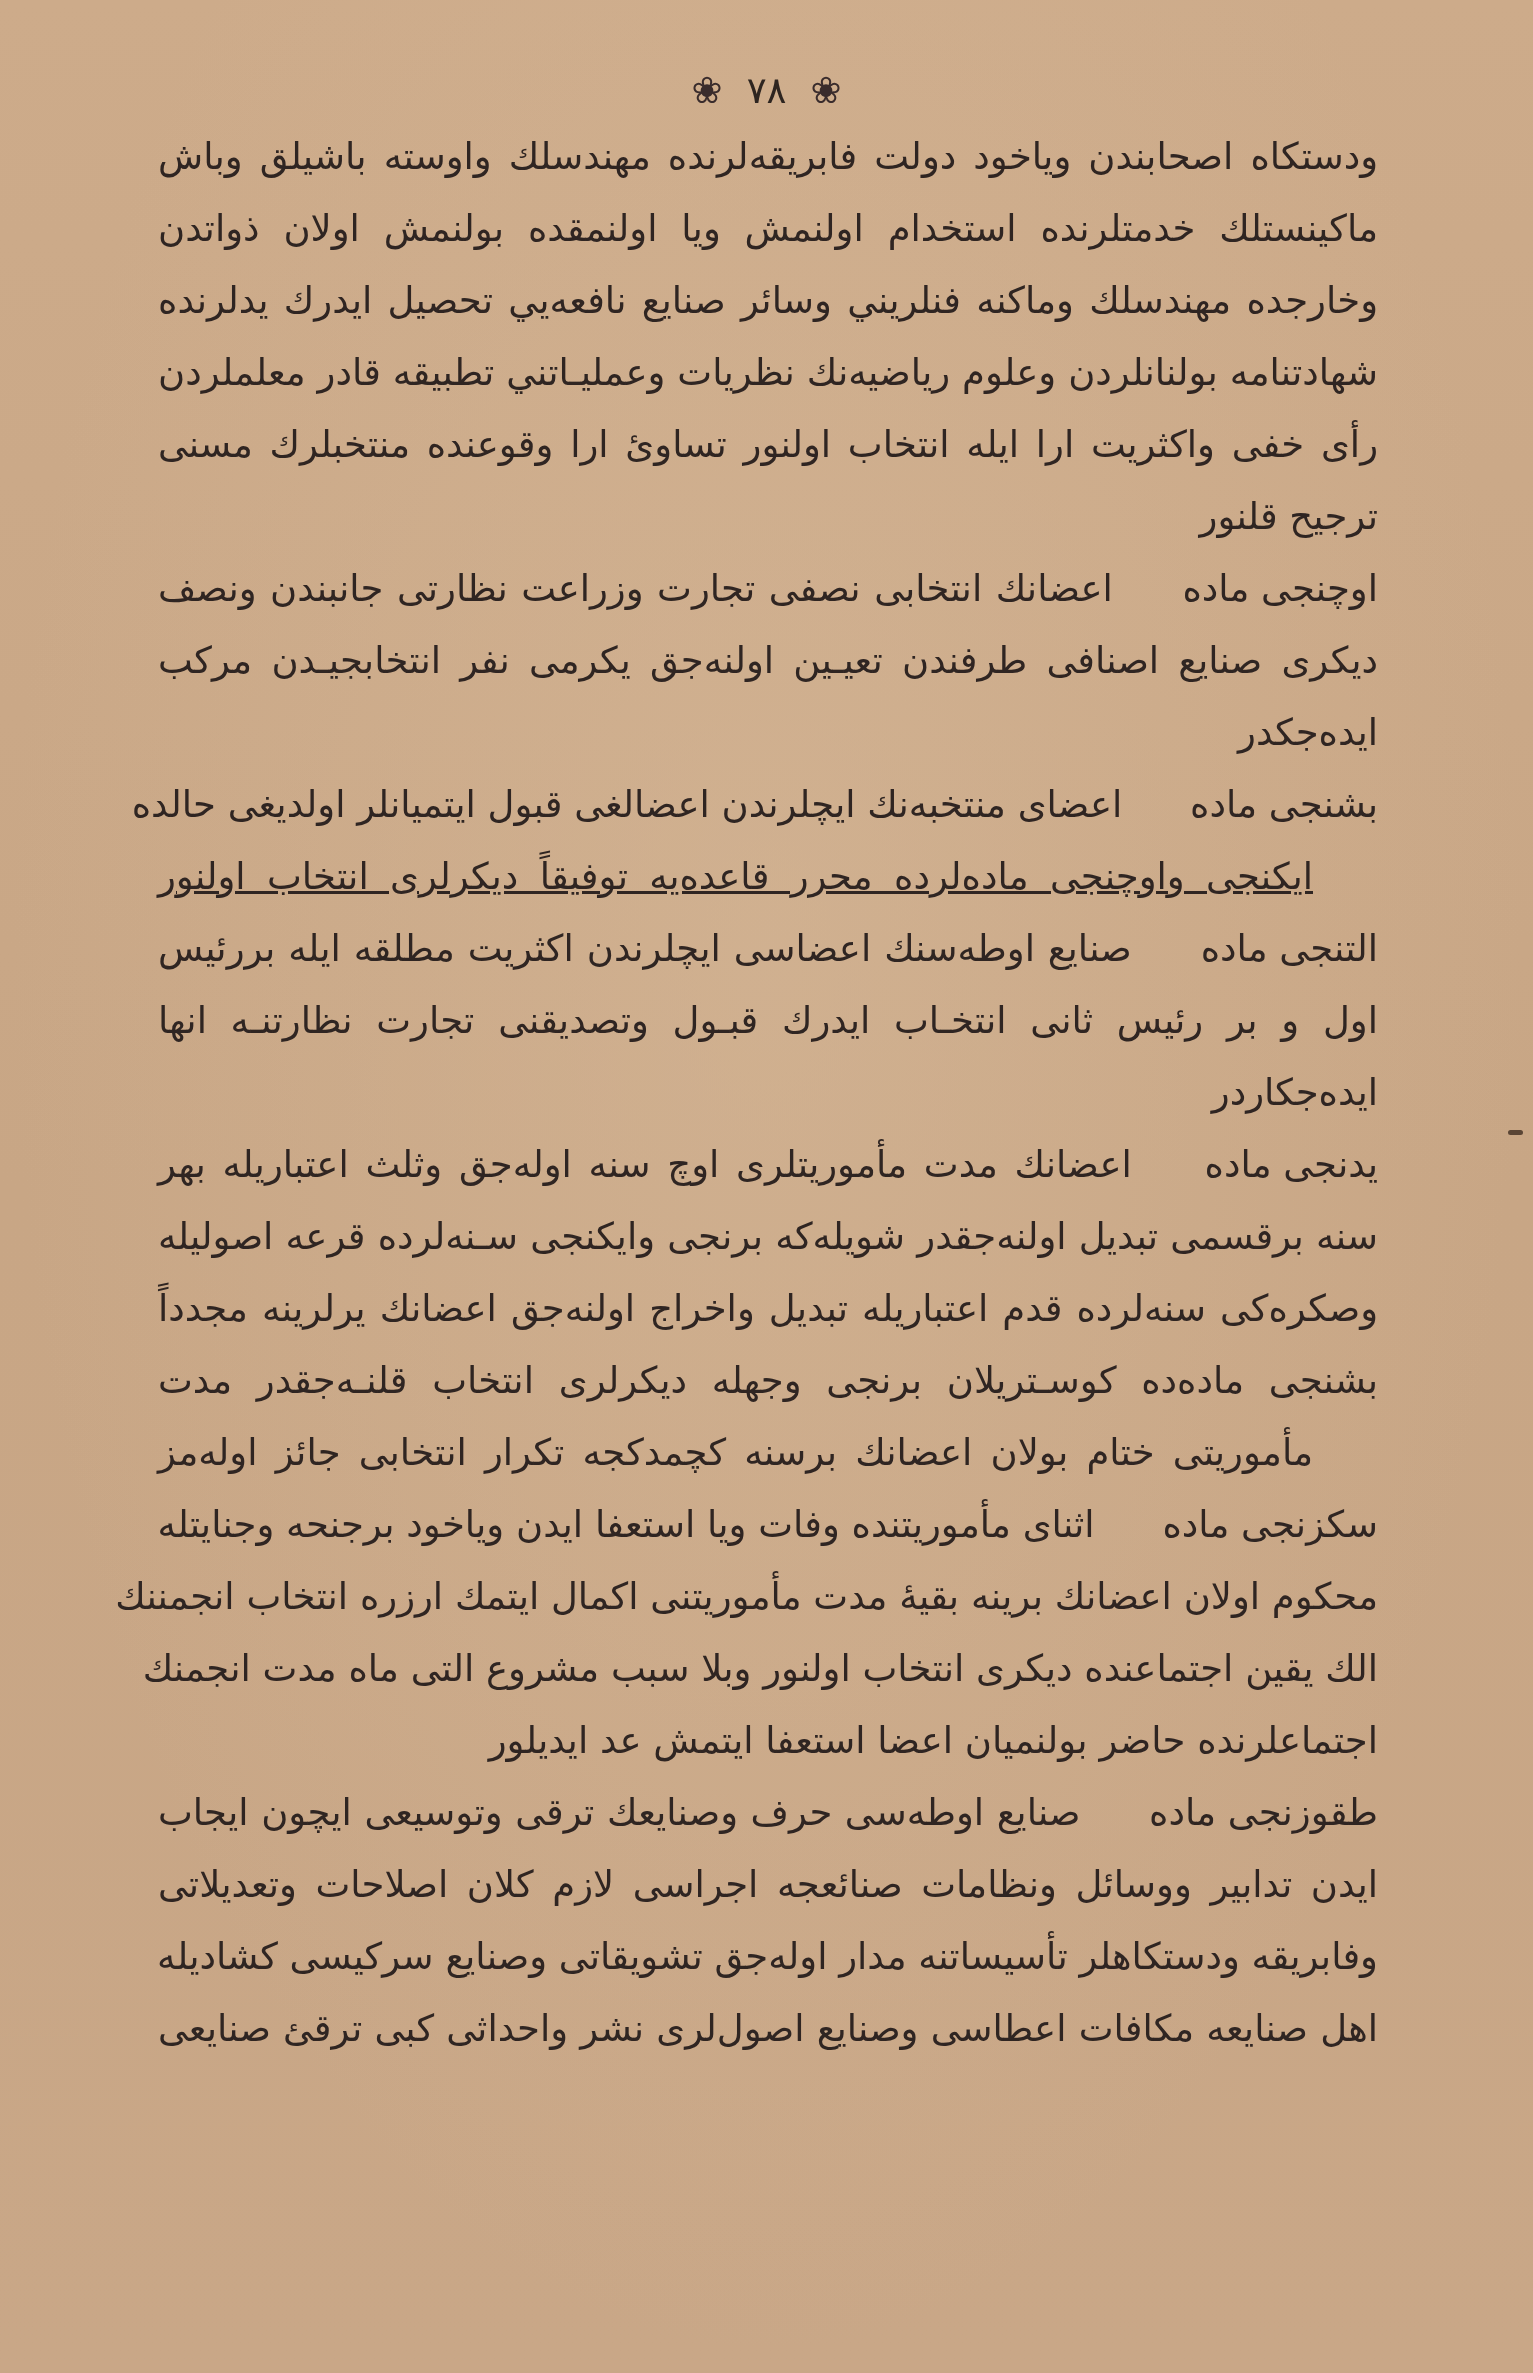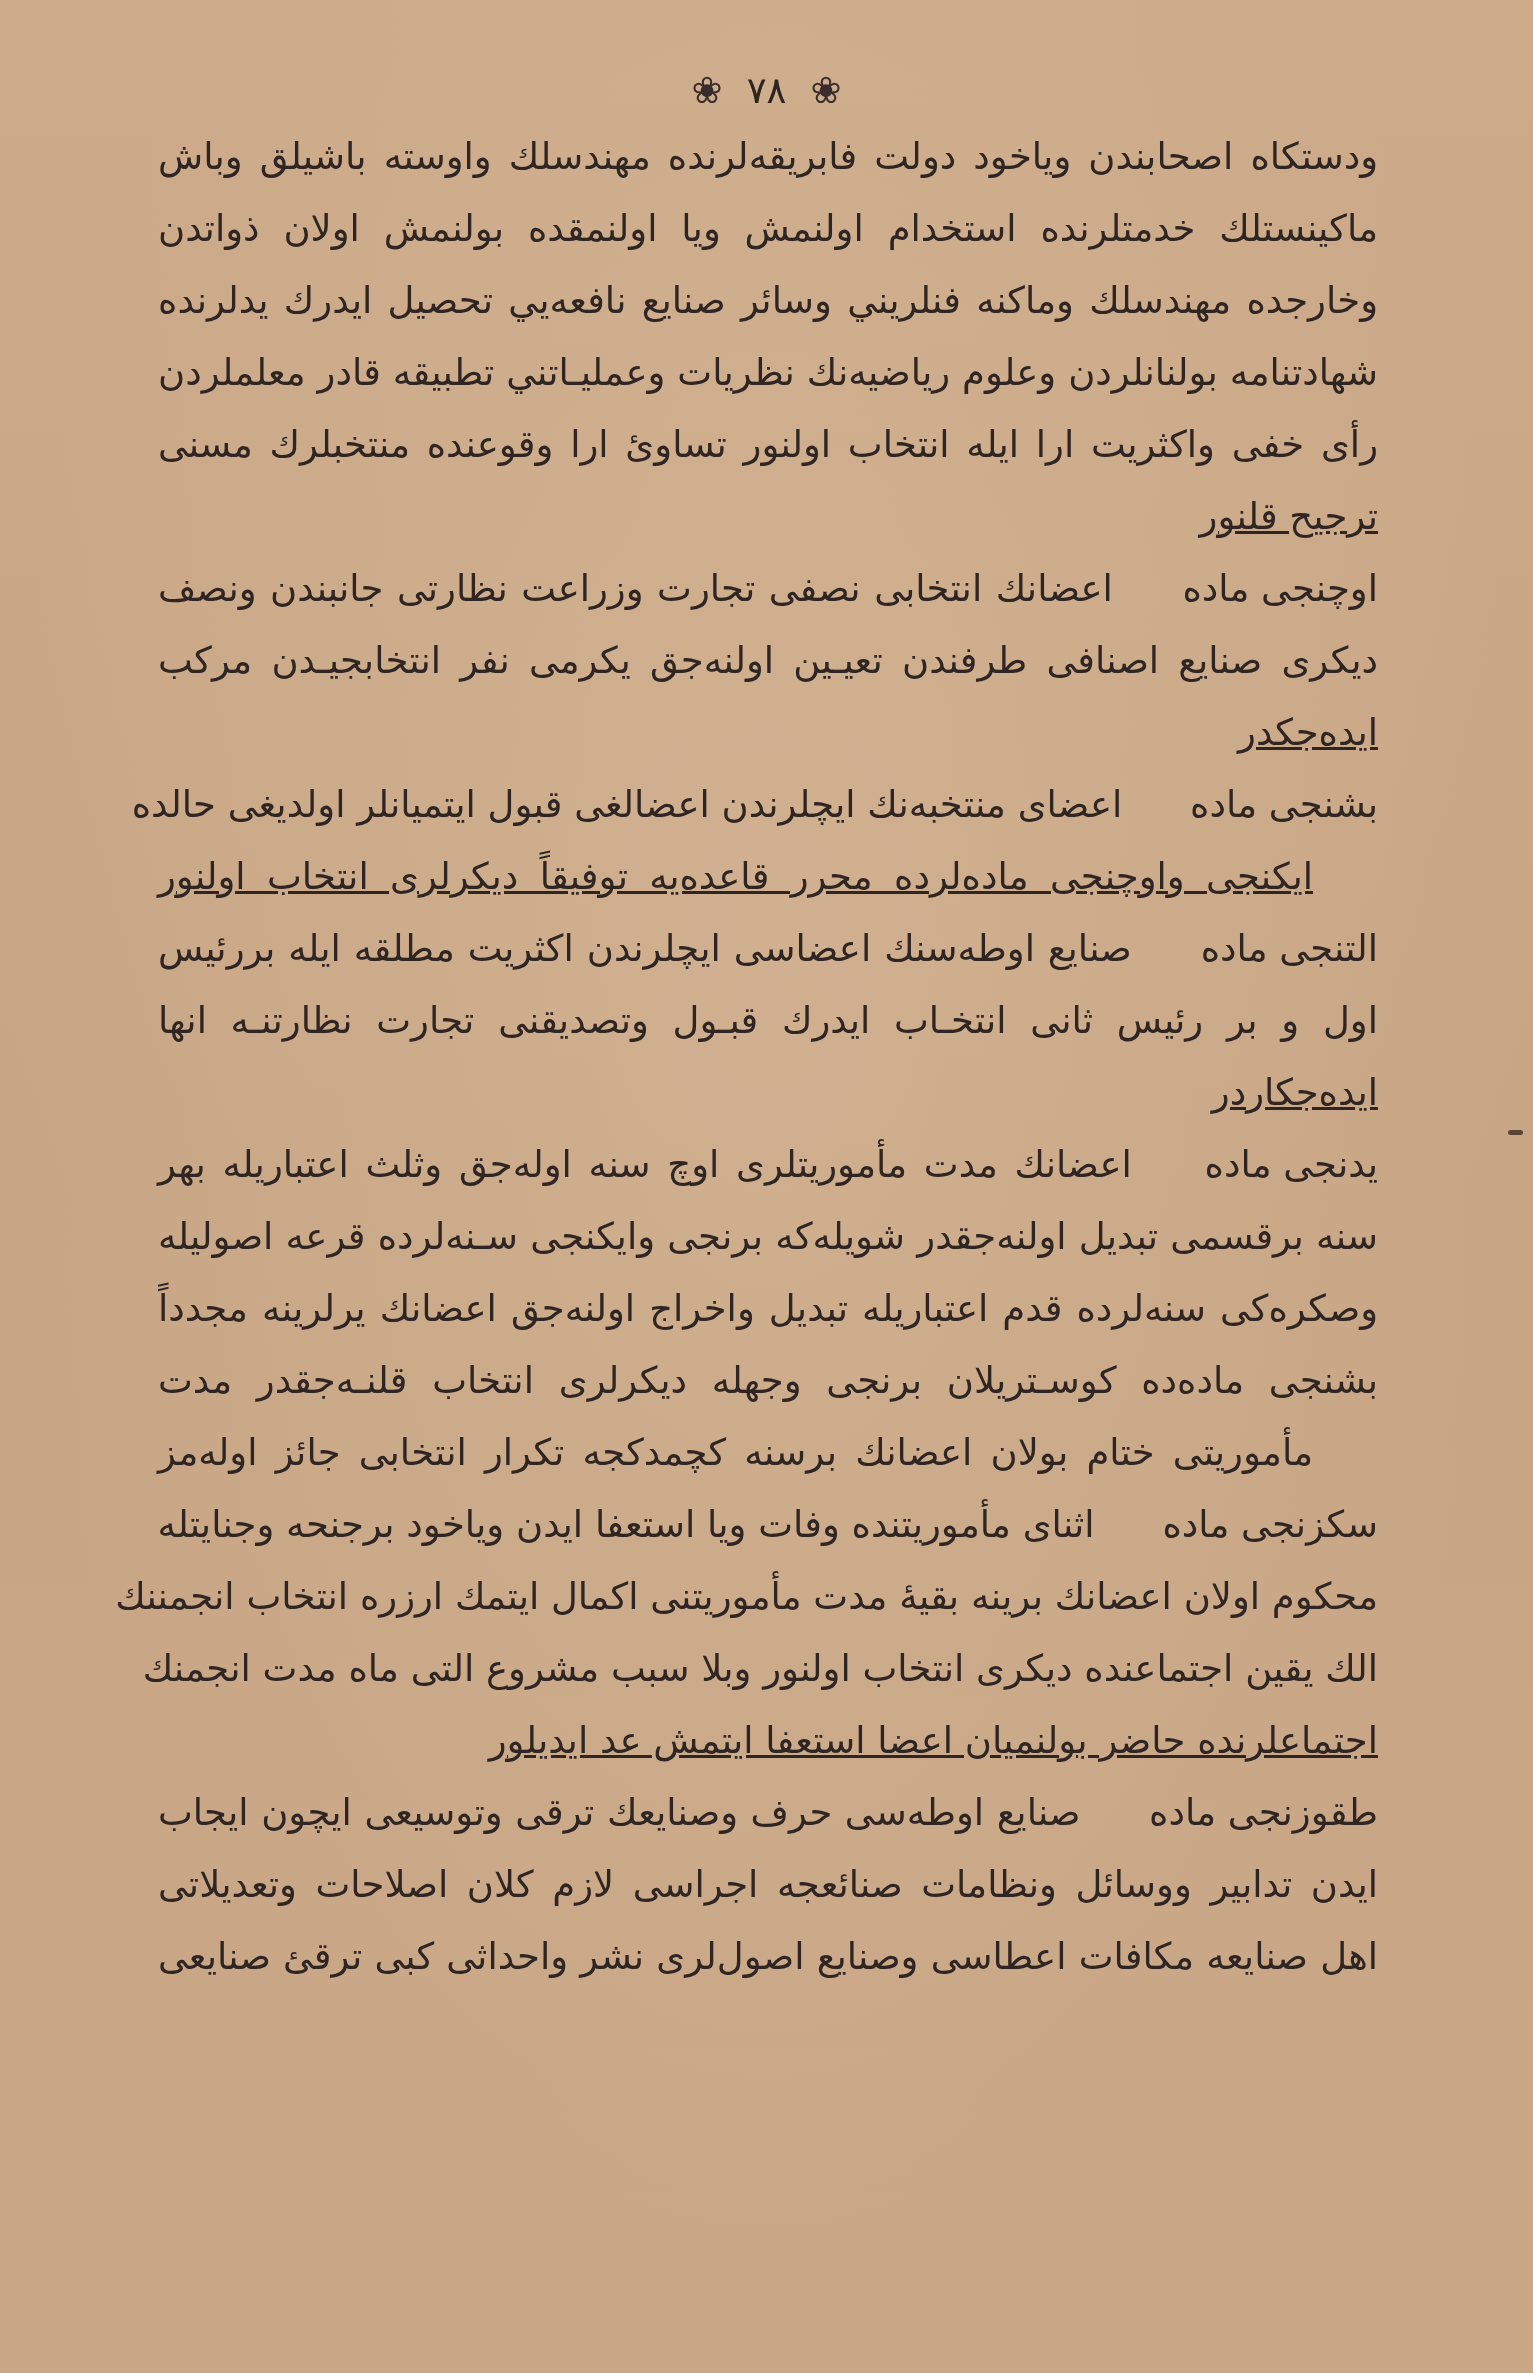--- a/index.html
+++ b/index.html
@@ -68,21 +68,20 @@
     }
     .line.justify {
       text-align: justify;
       text-align-last: justify;
       display: block;
       line-height: 72px;
     }
     .line.short {
       display: block;
       line-height: 72px;
-      text-decoration: underline;
     }
     .madde-label {
       display: inline-block;
       margin-left: 56px;
     }
     .margin-mark {
       position: absolute;
       left: 1508px;
       top: 1130px;
       width: 15px;
@@ -123,18 +122,19 @@
       <div class="line justify">سنه برقسمى تبديل اولنه‌جقدر شويله‌كه برنجى وايكنجى سـنه‌لرده قرعه اصوليله</div>
       <div class="line justify">وصكره‌كى سنه‌لرده قدم اعتباريله تبديل واخراج اولنه‌جق اعضانك يرلرينه مجدداً</div>
       <div class="line justify">بشنجى ماده‌ده كوسـتريلان برنجى وجهله ديكرلرى انتخاب قلنـه‌جقدر مدت</div>
       <div class="line justify" style="padding-right: 65px;">مأموريتى ختام بولان اعضانك برسنه كچمدكجه تكرار انتخابى جائز اوله‌مز</div>
       <div class="line justify"><span class="madde-label">سكزنجى ماده</span> <span>اثناى مأموريتنده وفات ويا استعفا ايدن وياخود برجنحه وجنايتله</span></div>
       <div class="line justify">محكوم اولان اعضانك برينه بقيهٔ مدت مأموريتنى اكمال ايتمك ارزره انتخاب انجمننك</div>
       <div class="line justify">الك يقين اجتماعنده ديكرى انتخاب اولنور وبلا سبب مشروع التى ماه مدت انجمنك</div>
       <div class="line short">اجتماعلرنده حاضر بولنميان اعضا استعفا ايتمش عد ايديلور</div>
       <div class="line justify"><span class="madde-label">طقوزنجى ماده</span> <span>صنايع اوطه‌سى حرف وصنايعك ترقى وتوسيعى ايچون ايجاب</span></div>
       <div class="line justify">ايدن تدابير ووسائل ونظامات صنائعجه اجراسى لازم كلان اصلاحات وتعديلاتى</div>
+      <div class="line justify">وفابريقه ودستكاهلر تأسيساتنه مدار اوله‌جق تشويقاتى وصنايع سركيسى كشاديله</div>
       <div class="line justify">اهل صنايعه مكافات اعطاسى وصنايع اصول‌لرى نشر واحداثى كبى ترقئ صنايعى</div>
     </div>
 
   <div class="margin-mark"></div>
 </div>
 
 
 </body></html>

